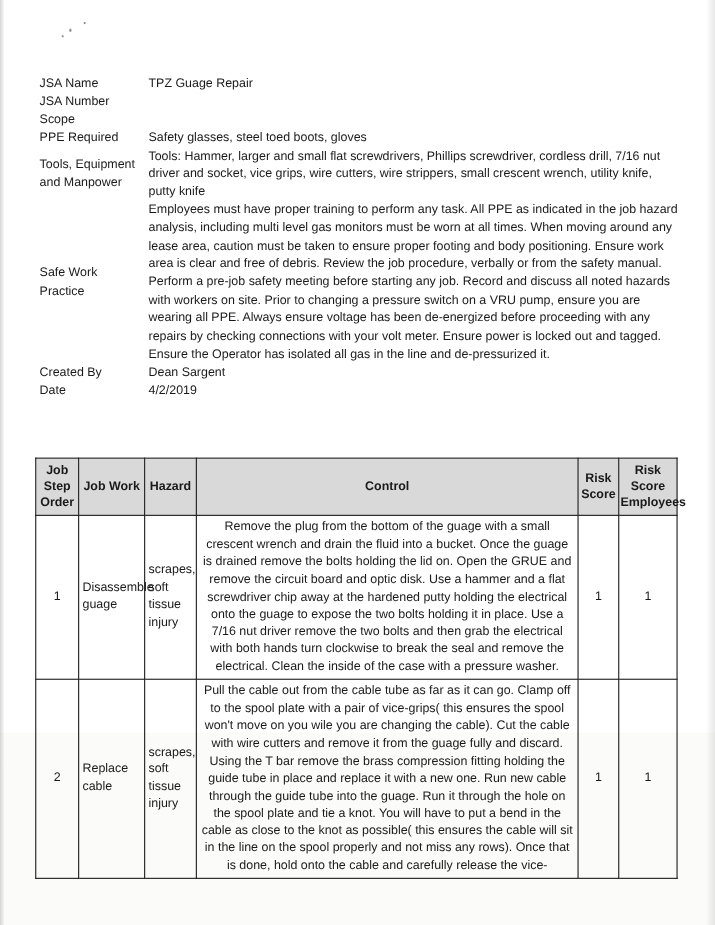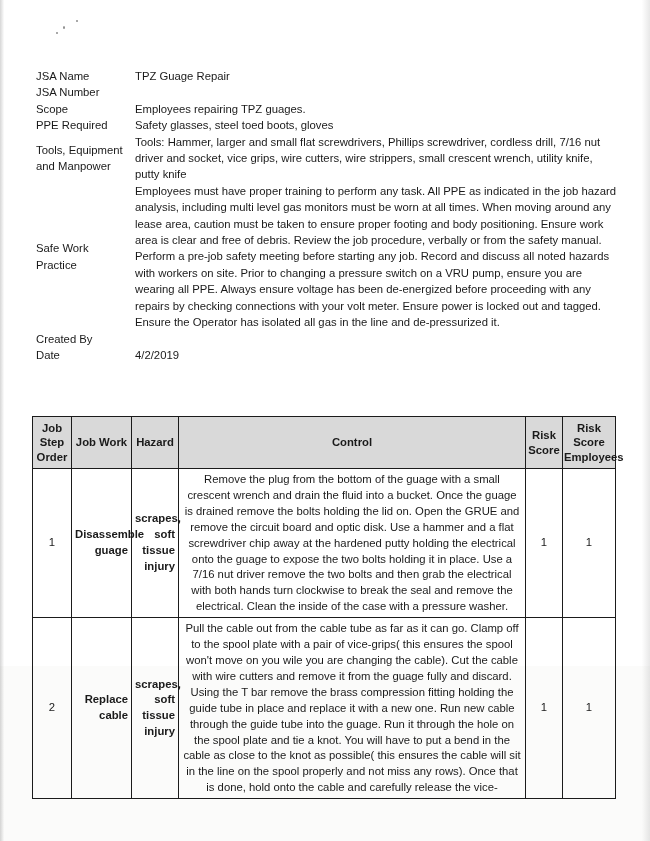--- a/index.html
+++ b/index.html
@@ -104,23 +104,22 @@
   .col-risk       { width: 37px; }
   .col-riskmit    { width: 53px; }
 
   .jsa-table td.cell-order,
   .jsa-table td.cell-risk,
   .jsa-table td.cell-riskmit {
     text-align: center;
   }
   .jsa-table td.cell-step,
   .jsa-table td.cell-hazard {
-    text-align: right;
+    text-align: left;
     line-height: 15.8px;
-    font-weight: bold;
   }
   .jsa-table td.cell-control {
     text-align: center;
     vertical-align: top;
     padding-top: 3px;
     line-height: 15.9px;
   }
   .jsa-table td.cell-step,
   .jsa-table td.cell-hazard,
   .jsa-table td.cell-order,
@@ -147,41 +146,41 @@
       <div class="meta-label">JSA Name</div>
       <div class="meta-value">TPZ Guage Repair</div>
     </div>
 
     <div class="meta-row">
       <div class="meta-label">JSA Number</div>
     </div>
 
     <div class="meta-row">
       <div class="meta-label">Scope</div>
-      <div class="meta-value">Employees repairing TPZ guages.</div>
     </div>
 
     <div class="meta-row">
       <div class="meta-label">PPE Required</div>
       <div class="meta-value">Safety glasses, steel toed boots, gloves</div>
     </div>
 
 
     <div class="meta-row center">
       <div class="meta-label">Tools, Equipment and Manpower</div>
       <div class="meta-value">Tools: Hammer, larger and small flat screwdrivers, Phillips screwdriver, cordless drill, 7/16 nut driver and socket, vice grips, wire cutters, wire strippers, small crescent wrench, utility knife, putty knife</div>
     </div>
 
     <div class="meta-row center">
       <div class="meta-label">Safe Work Practice</div>
       <div class="meta-value">Employees must have proper training to perform any task. All PPE as indicated in the job hazard analysis, including multi level gas monitors must be worn at all times. When moving around any lease area, caution must be taken to ensure proper footing and body positioning. Ensure work area is clear and free of debris. Review the job procedure, verbally or from the safety manual. Perform a pre-job safety meeting before starting any job. Record and discuss all noted hazards with workers on site. Prior to changing a pressure switch on a VRU pump, ensure you are wearing all PPE. Always ensure voltage has been de-energized before proceeding with any repairs by checking connections with your volt meter. Ensure power is locked out and tagged. Ensure the Operator has isolated all gas in the line and de-pressurized it.</div>
     </div>
 
     <div class="meta-row">
       <div class="meta-label">Created By</div>
+      <div class="meta-value">Dean Sargent</div>
     </div>
 
     <div class="meta-row">
       <div class="meta-label">Date</div>
       <div class="meta-value">4/2/2019</div>
     </div>
 
   </div>
 
   <table class="jsa-table">

